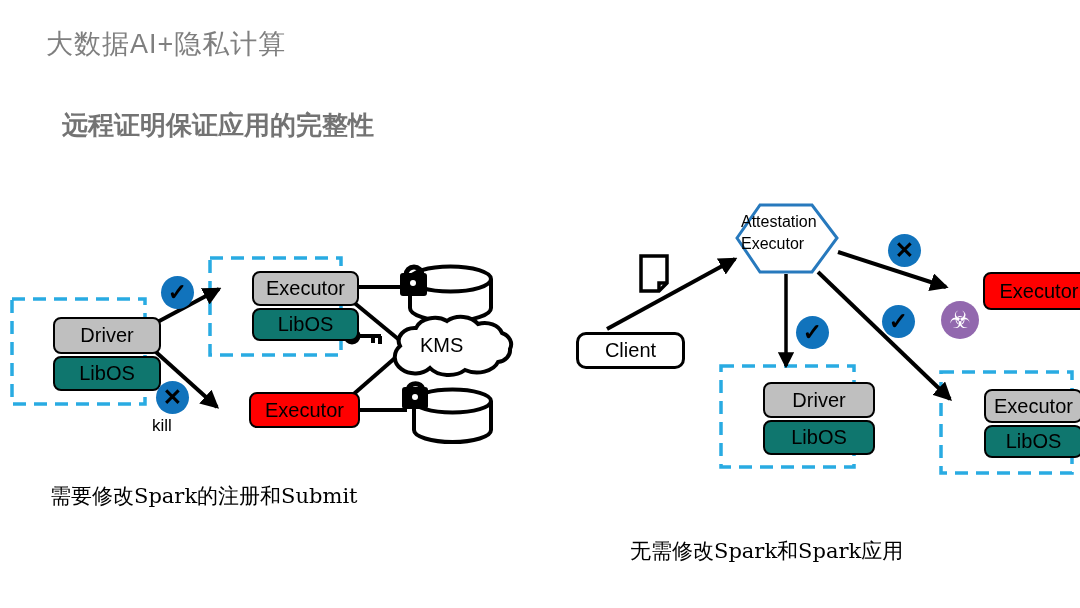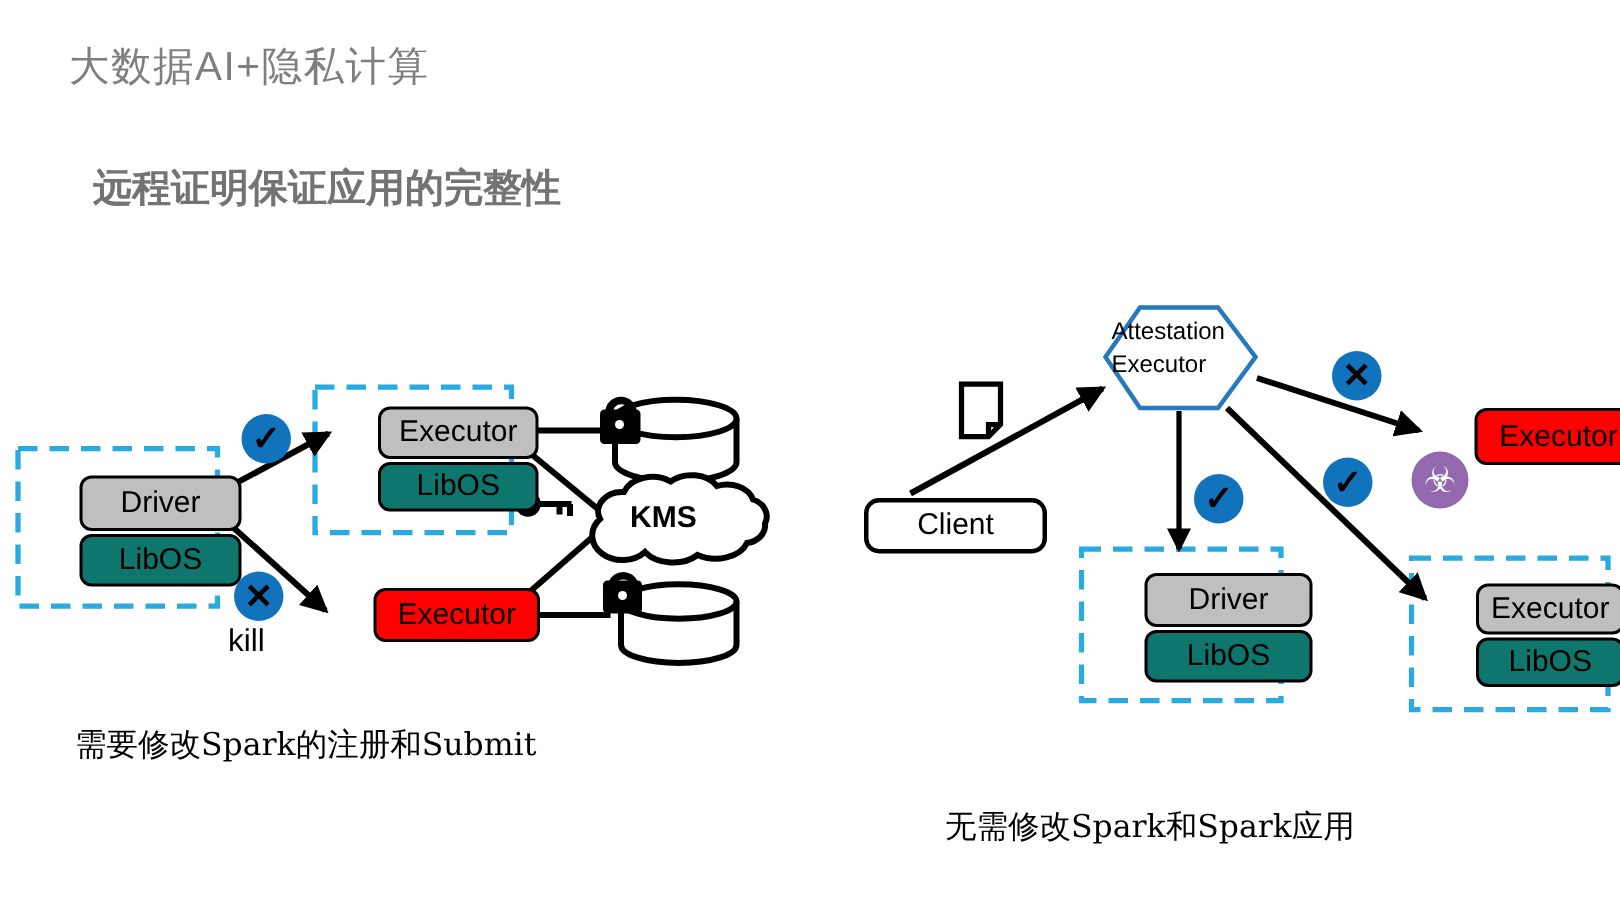--- a/index.html
+++ b/index.html
@@ -24,22 +24,22 @@
   .cyan{background:#0f766e;}
   .red{background:#FF0000;}
   .white{background:#ffffff;border-width:3px;border-radius:10px;}
   .badge{
     position:absolute;z-index:3;width:33px;height:33px;border-radius:50%;
     background:#1173BC;color:#000;display:flex;align-items:center;justify-content:center;
     font-size:23px;font-weight:bold;
   }
   .badge.purple{background:#9268AE;color:#ffffff;font-size:24px;width:38px;height:38px;font-weight:normal;}
   .plain-label{position:absolute;z-index:3;color:#000;text-align:left;}
-  .kill{left:152px;top:416px;width:44px;font-size:21px;}
-  .kms{left:420px;top:334px;width:70px;font-size:20px;font-weight:bold;}
+  .kill{left:152px;top:416px;width:44px;font-size:17px;}
+  .kms{left:420px;top:334px;width:70px;font-size:20px;font-weight:normal;}
   .hexlabel{left:741px;top:211px;width:92px;font-size:16px;line-height:1.35;}
   .caption{
     position:absolute;z-index:2;font-family:"DejaVu Serif","Liberation Serif",serif;
     font-size:21px;color:#000;text-align:left;
   }
   .caption.left{left:50px;top:482px;width:350px;}
   .caption.right{left:630px;top:491px;width:340px;margin-top:46px;}
 </style>
 </head>
 <body>
@@ -133,21 +133,21 @@
     <span>✓</span>
   </div>
   <div class="badge" style="left:156px;top:381px;">
     <span>✕</span>
   </div>
   <div class="plain-label kill">kill</div>
   <div class="plain-label kms">KMS</div>
 
   <div class="caption left">需要修改Spark的注册和Submit</div>
 
-  <div class="box white" style="left:548px;top:332px;width:122px;height:37px;">
+  <div class="box white" style="left:548px;top:332px;width:109px;height:37px;">
     <span>Client</span>
   </div>
 
   <div class="plain-label hexlabel">
     <div>Attestation</div>
     <div>Executor</div>
   </div>
 
   <div class="badge" style="left:796px;top:316px;">
     <span>✓</span>

